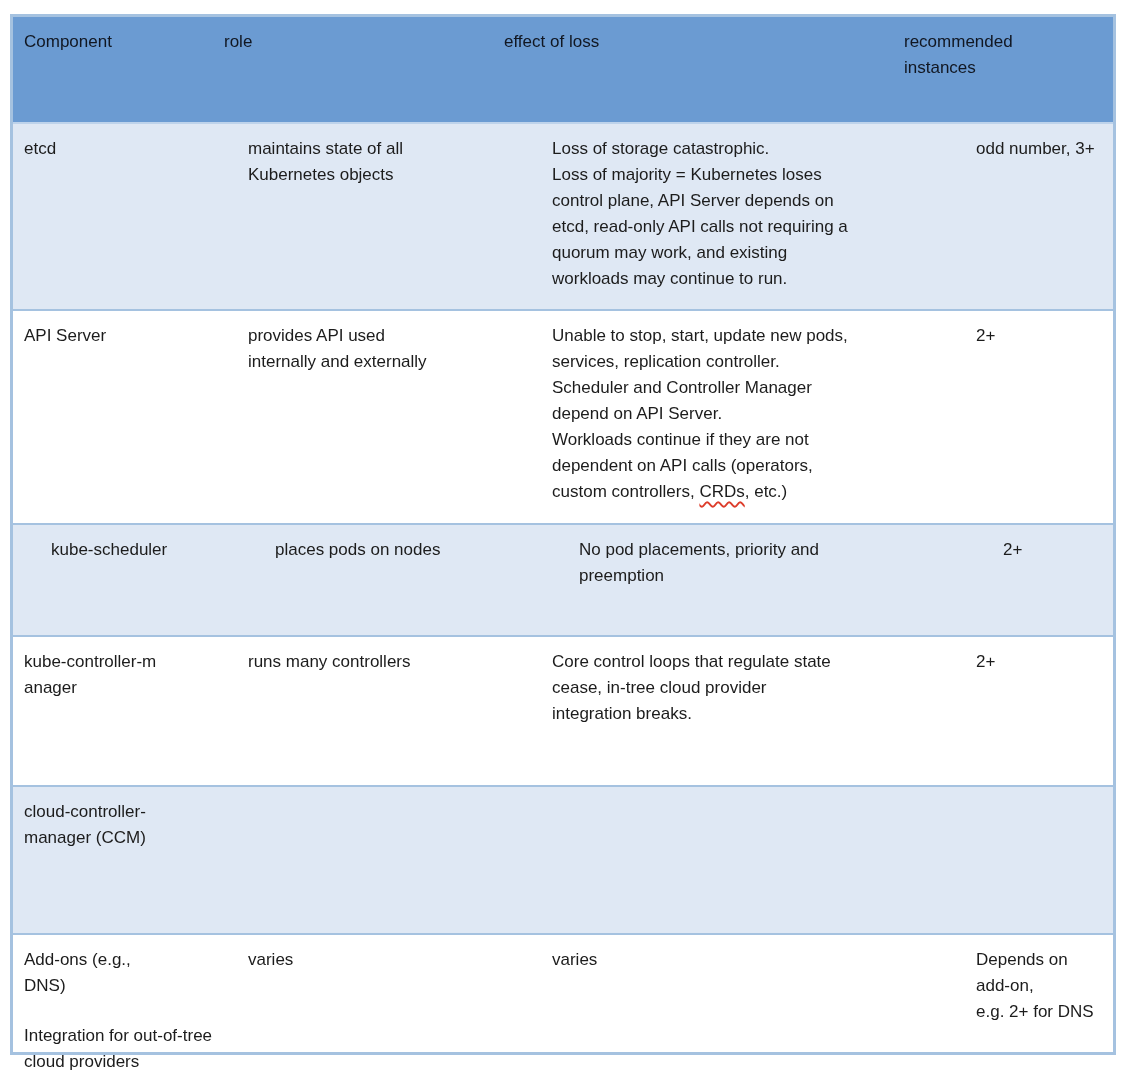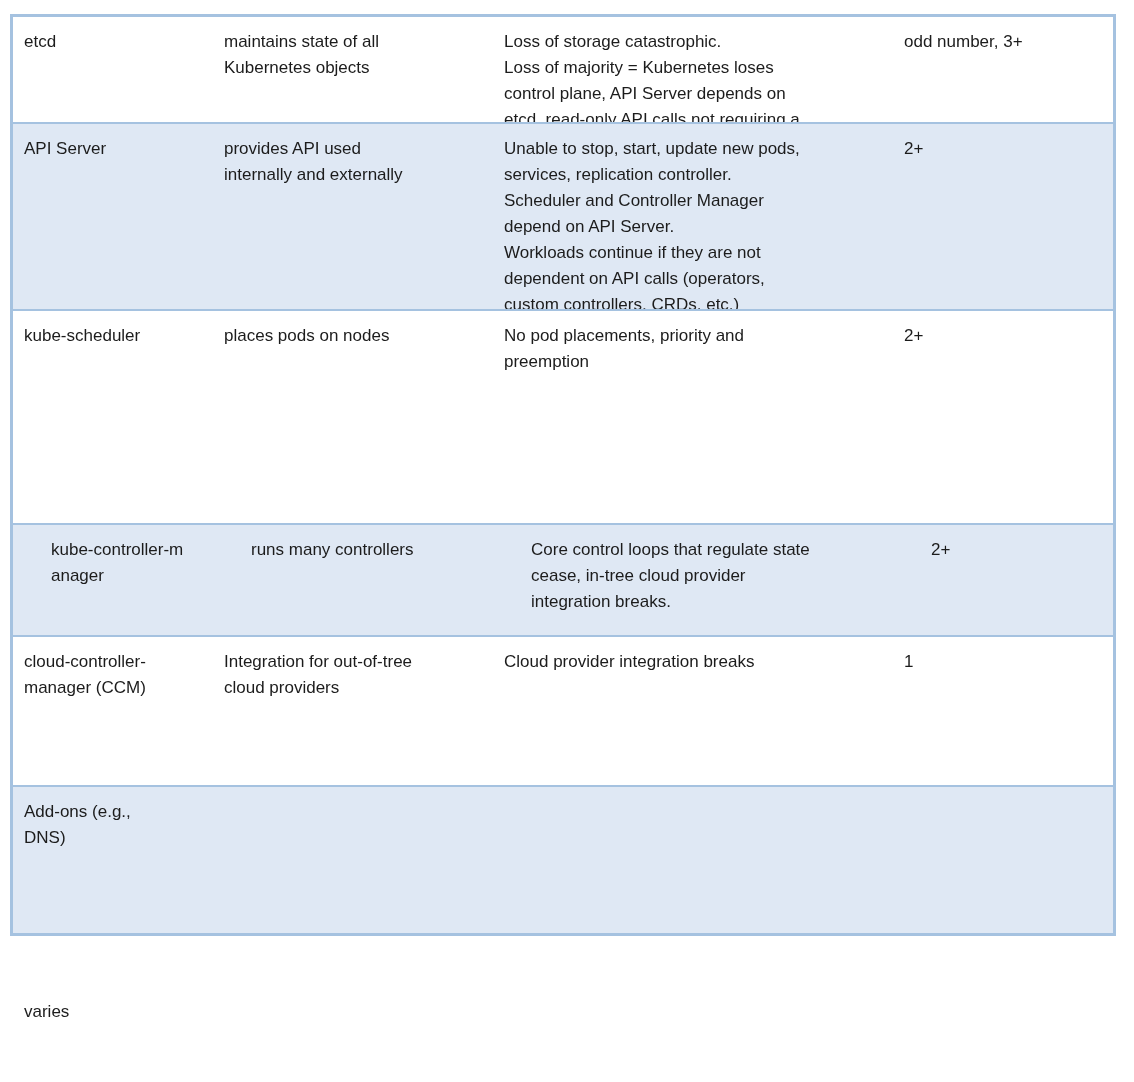--- a/index.html
+++ b/index.html
@@ -29,20 +29,21 @@
     border:3px solid var(--border);
     box-sizing:border-box;
     background:#ffffff;
   }
   .row{
     display:flex;
     box-sizing:border-box;
   }
   .row + .row{
     border-top:2px solid var(--border);
+    gap:24px;
   }
   .row.header{
     background:var(--header-bg);
     color:var(--header-text);
   }
   .row.header + .row{
     border-top-color:var(--header-rule);
   }
   .row:nth-child(odd):not(.header){
     background:var(--row-bg);
@@ -50,21 +51,21 @@
   .row:nth-child(even):not(.header){
     background:var(--row-alt-bg);
   }
   
   .row:nth-child(1){height:105px;}
   .row:nth-child(2){height:187px;}
   .row:nth-child(3){height:214px;justify-content:flex-end;}
   .row:nth-child(4){height:112px;padding-left:27px;}
   .row:nth-child(5){height:150px;}
   .row:nth-child(6){height:148px;flex-direction:column;}
-  .row:nth-child(7){height:119px;margin-top:13px;}
+  .row:nth-child(7){height:119px;}
   .cell{
     box-sizing:border-box;
     padding:12px 14px 8px 11px;
     font-size:17px;
     line-height:26px;
     overflow:hidden;
   }
   .c1{width:200px;flex:0 0 200px;}
   .c2{width:280px;flex:0 0 280px;}
   .c3{width:400px;flex:0 0 400px;}
@@ -78,20 +79,35 @@
     text-decoration-thickness:2px;
     text-underline-offset:4px;
     margin-top:36px;
   }
 </style>
 </head>
 <body>
 
 <div class="doc">
   <div class="k8s-table" id="k8s-table">
+    <div class="row header">
+      <div class="cell c1">
+        <span class="t">Component</span>
+      </div>
+      <div class="cell c2">
+        <span class="t">role</span>
+      </div>
+      <div class="cell c3">
+        <span class="t">effect of loss</span>
+      </div>
+      <div class="cell c4">
+        <span class="t">recommended
+instances</span>
+      </div>
+    </div>
   <div class="row">
     <div class="cell c1">
       <span class="t">etcd</span>
     </div>
     <div class="cell c2">
       <span class="t">maintains state of all
 Kubernetes objects</span>
     </div>
     <div class="cell c3">
       <span class="t">Loss of storage catastrophic.

